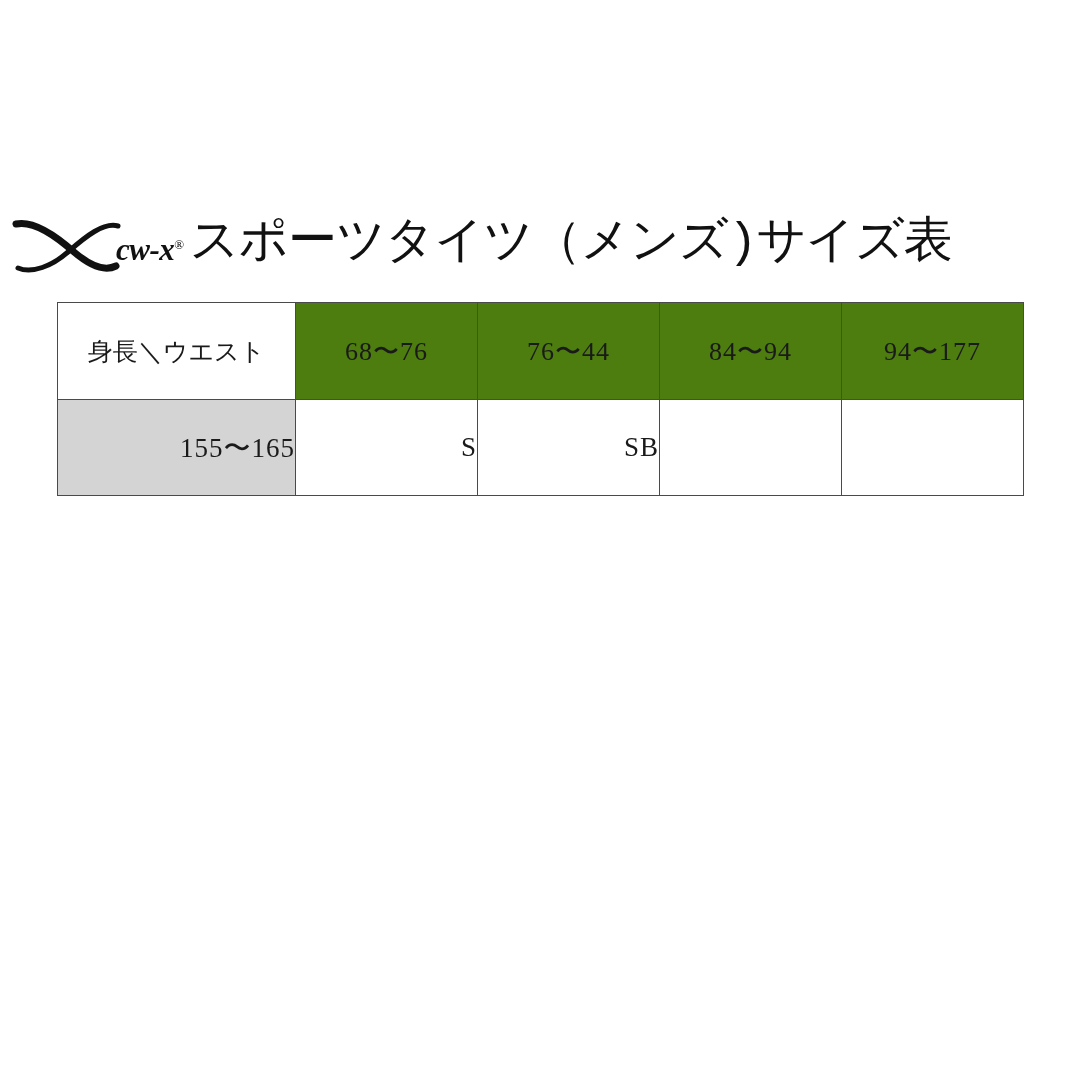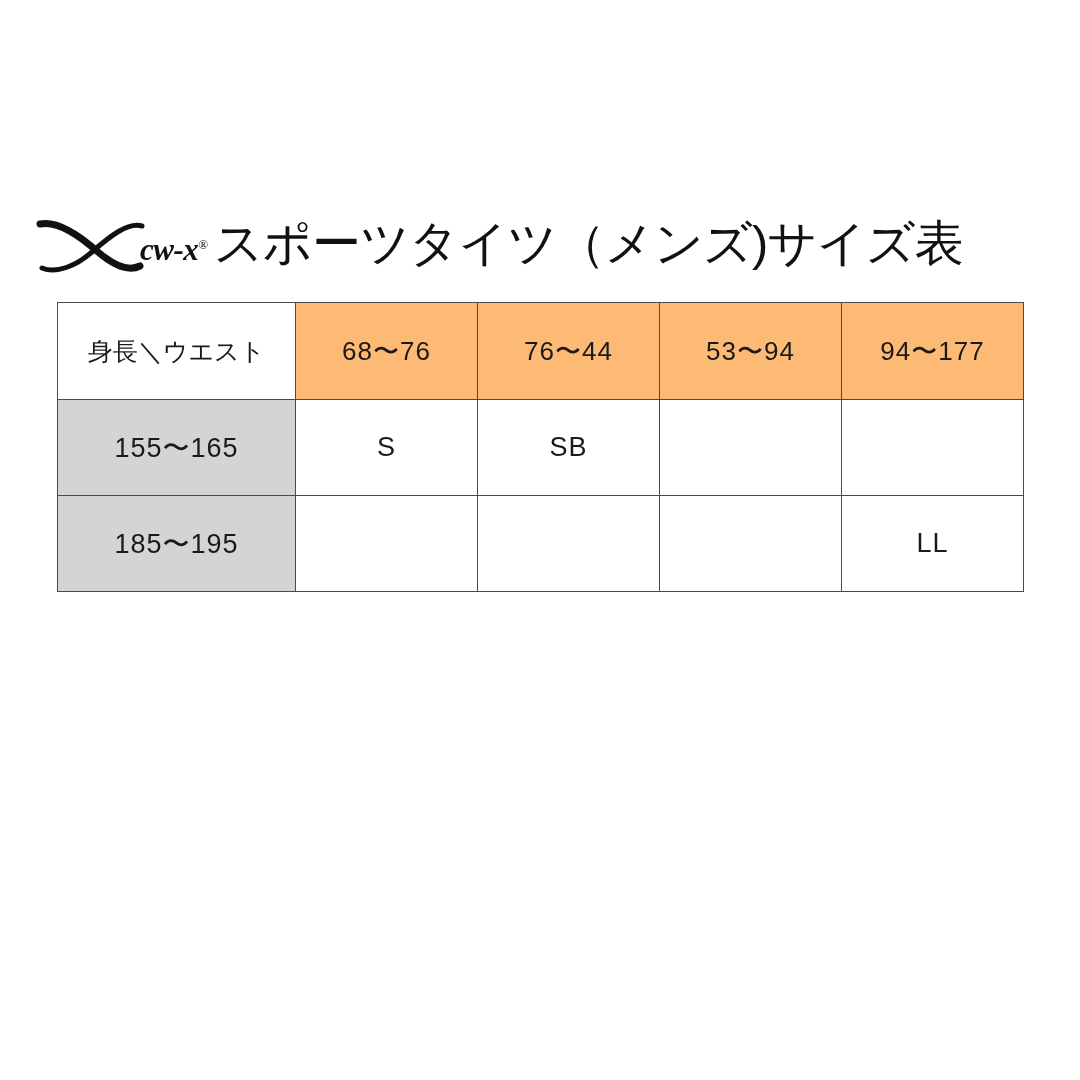--- a/index.html
+++ b/index.html
@@ -17,21 +17,21 @@
   .page {
     position: relative;
     width: 1080px;
     height: 1080px;
     background: #ffffff;
   }
 
   
   .title-row {
     position: absolute;
-    left: 36px;
+    left: 12px;
     top: 205px;
     width: 1030px;
     height: 80px;
     display: flex;
     align-items: center;
     text-align: right;
   }
   .logo-wrap {
     display: flex;
     align-items: flex-end;
@@ -60,59 +60,62 @@
     font-weight: normal;
   }
   .title-text {
     font-size: 49px;
     font-weight: 500;
     letter-spacing: -1px;
     white-space: nowrap;
     color: #111111;
     line-height: 1;
     margin-bottom: 4px;
+    font-family: Liberation Mono, monospace;
   }
 
   
   table.size-table {
     position: absolute;
     left: 57px;
     top: 302px;
     width: 966px;
     border-collapse: collapse;
     table-layout: fixed;
   }
   table.size-table td,
   table.size-table th {
     border: 1px solid #4a4a4a;
     text-align: center;
     vertical-align: middle;
     font-size: 26px;
     font-weight: normal;
     color: #1a1a1a;
     padding: 0;
+    font-family: Liberation Serif, serif;
   }
   table.size-table th {
-    background: #fdba74;
+    background: #4d7c0f;
   }
   table.size-table .corner-head {
     background: #ffffff;
     font-size: 25px;
     letter-spacing: 0px;
   }
   table.size-table .row-head {
     background: #d4d4d4;
     font-size: 27px;
     letter-spacing: 1px;
   }
   table.size-table tbody td {
     background: #ffffff;
     height: 95px;
     font-size: 27px;
     letter-spacing: 1px;
+    text-align: right;
   }
   table.size-table thead th {
     height: 96px;
     letter-spacing: 1px;
   }
   col.c-head { width: 238px; }
   col.c-data { width: 182px; }
 </style>
 </head>
 <body>
@@ -136,35 +139,28 @@
       <col class="c-data">
       <col class="c-data">
       <col class="c-data">
       <col class="c-data">
     </colgroup>
     <thead>
       <tr>
         <th class="corner-head">身長＼ウエスト</th>
         <th>68〜76</th>
         <th>76〜44</th>
-        <th>53〜94</th>
+        <th>84〜94</th>
         <th>94〜177</th>
       </tr>
     </thead>
     <tbody>
       <tr>
         <td class="row-head">155〜165</td>
         <td>S</td>
         <td>SB</td>
         <td></td>
         <td></td>
       </tr>
-      <tr>
-        <td class="row-head">185〜195</td>
-        <td></td>
-        <td></td>
-        <td></td>
-        <td>LL</td>
-      </tr>
     </tbody>
   </table>
 
 </div>
 
 </body></html>

